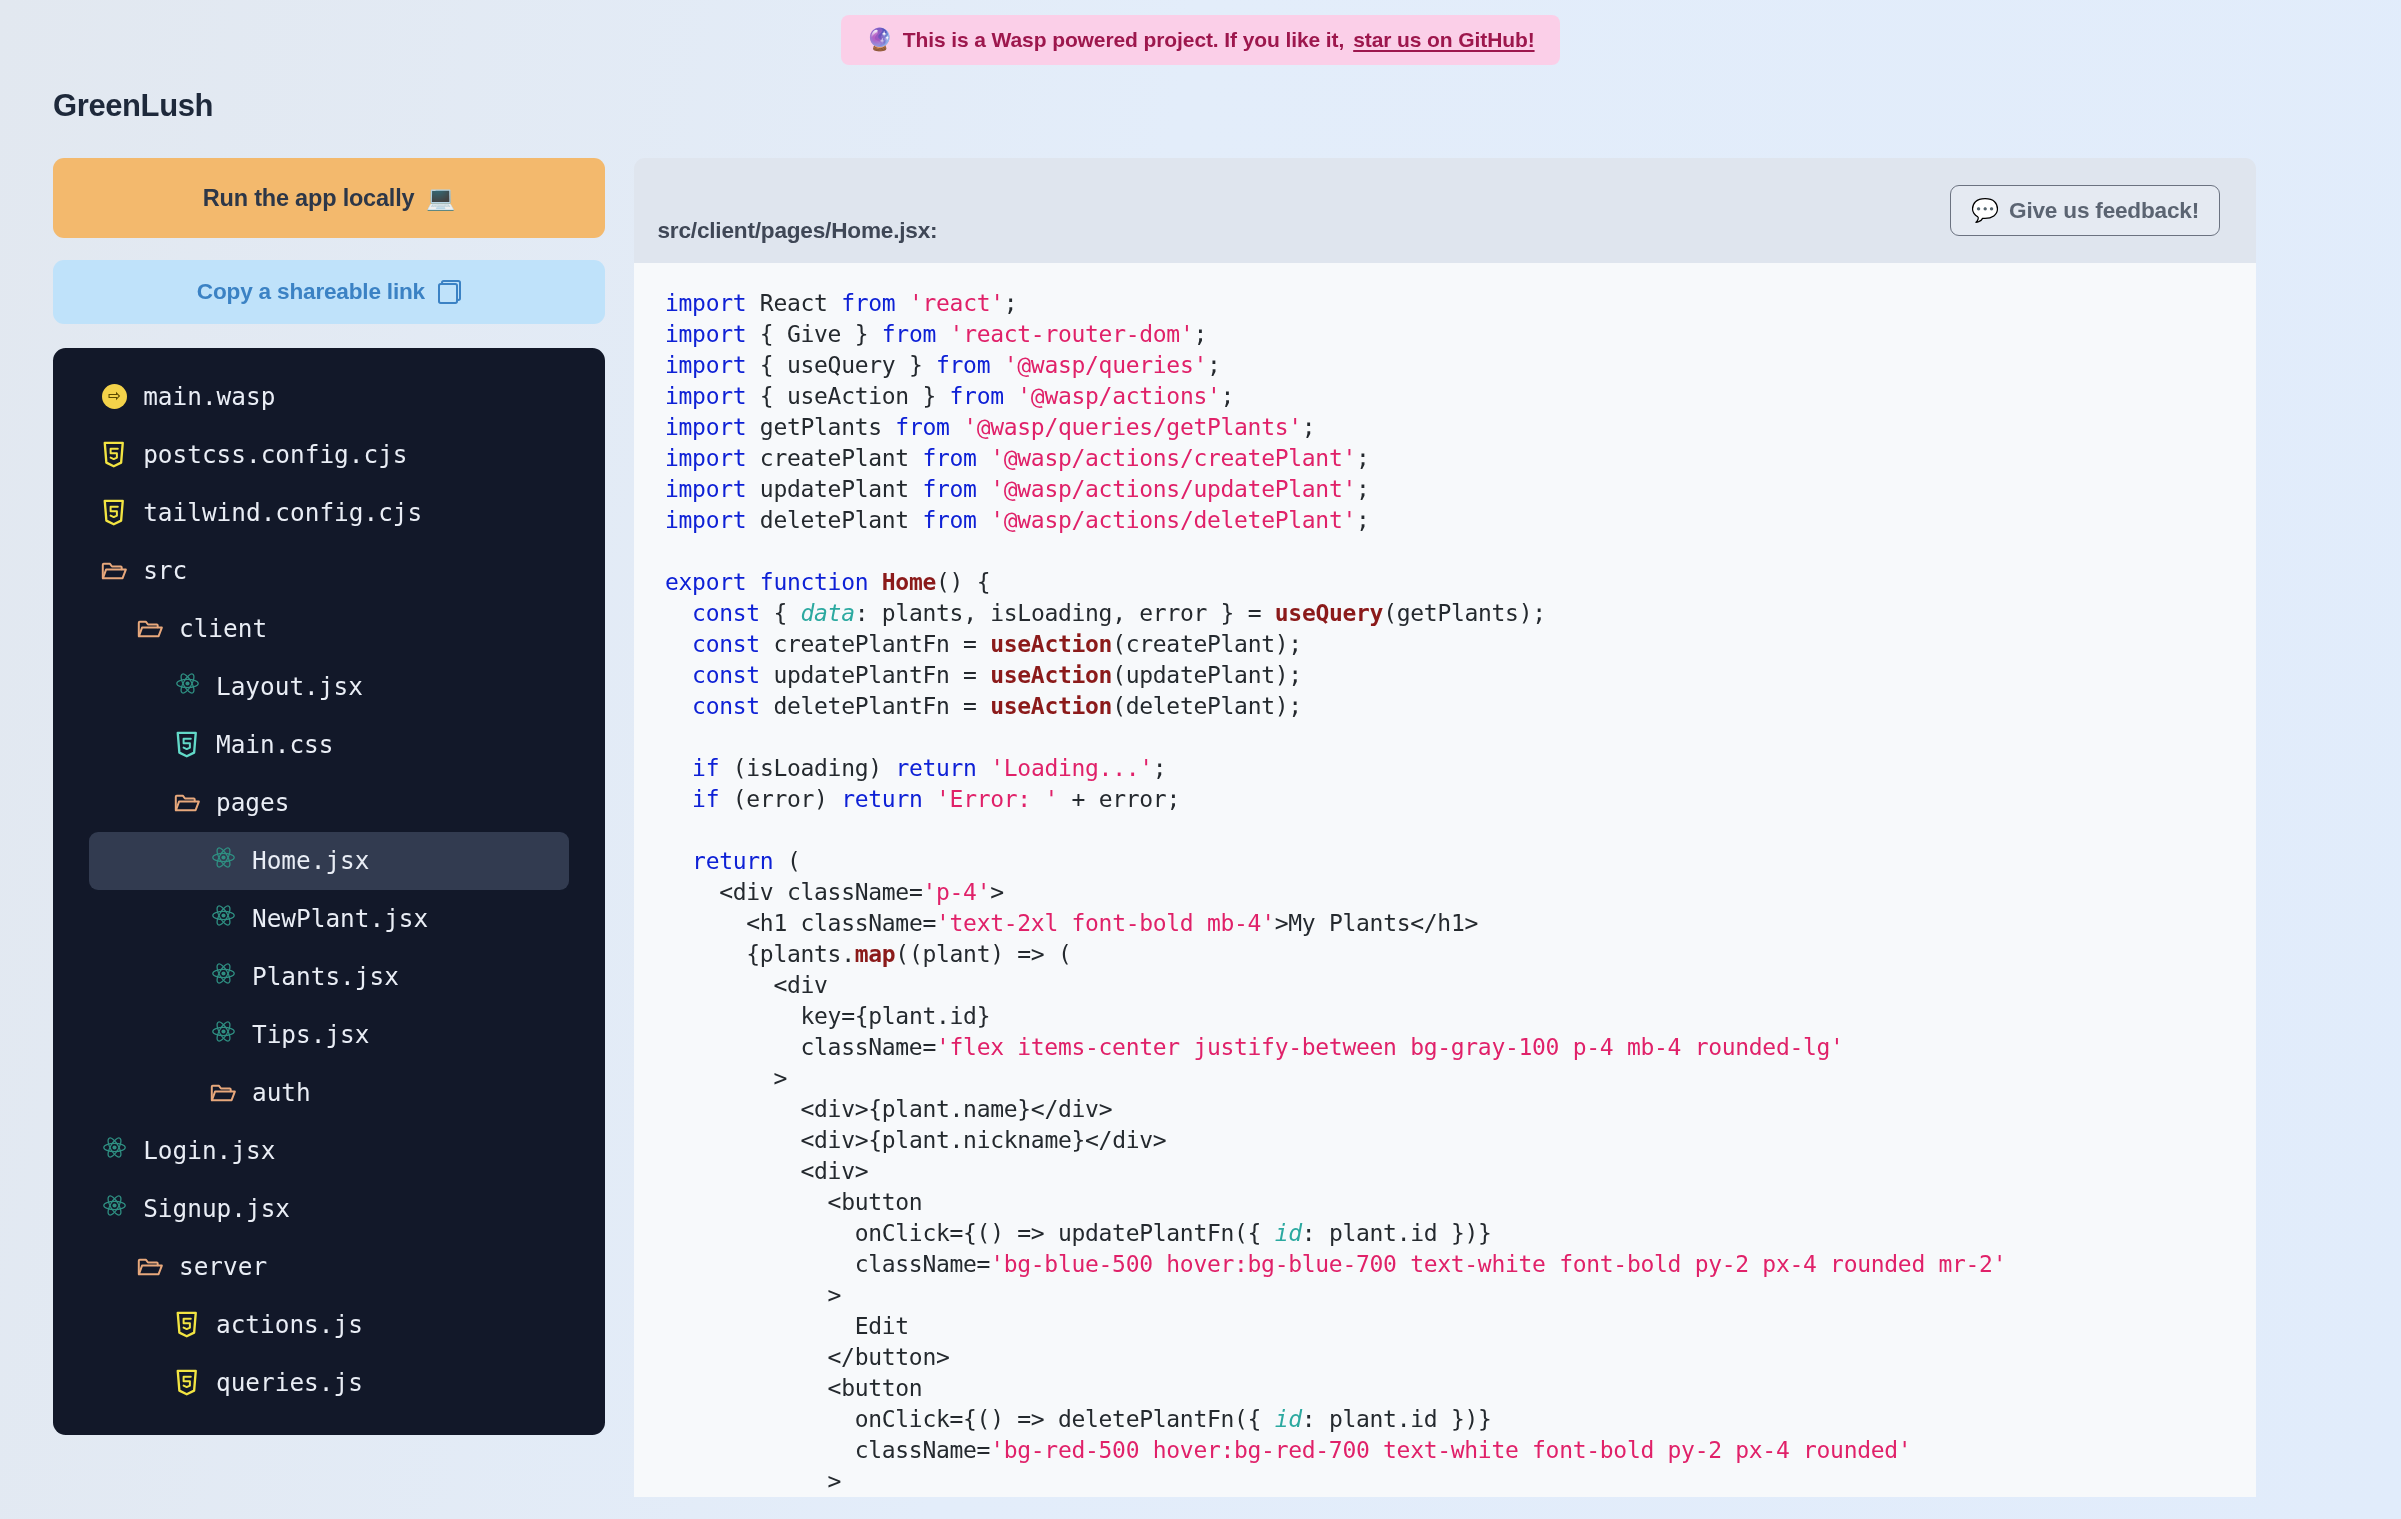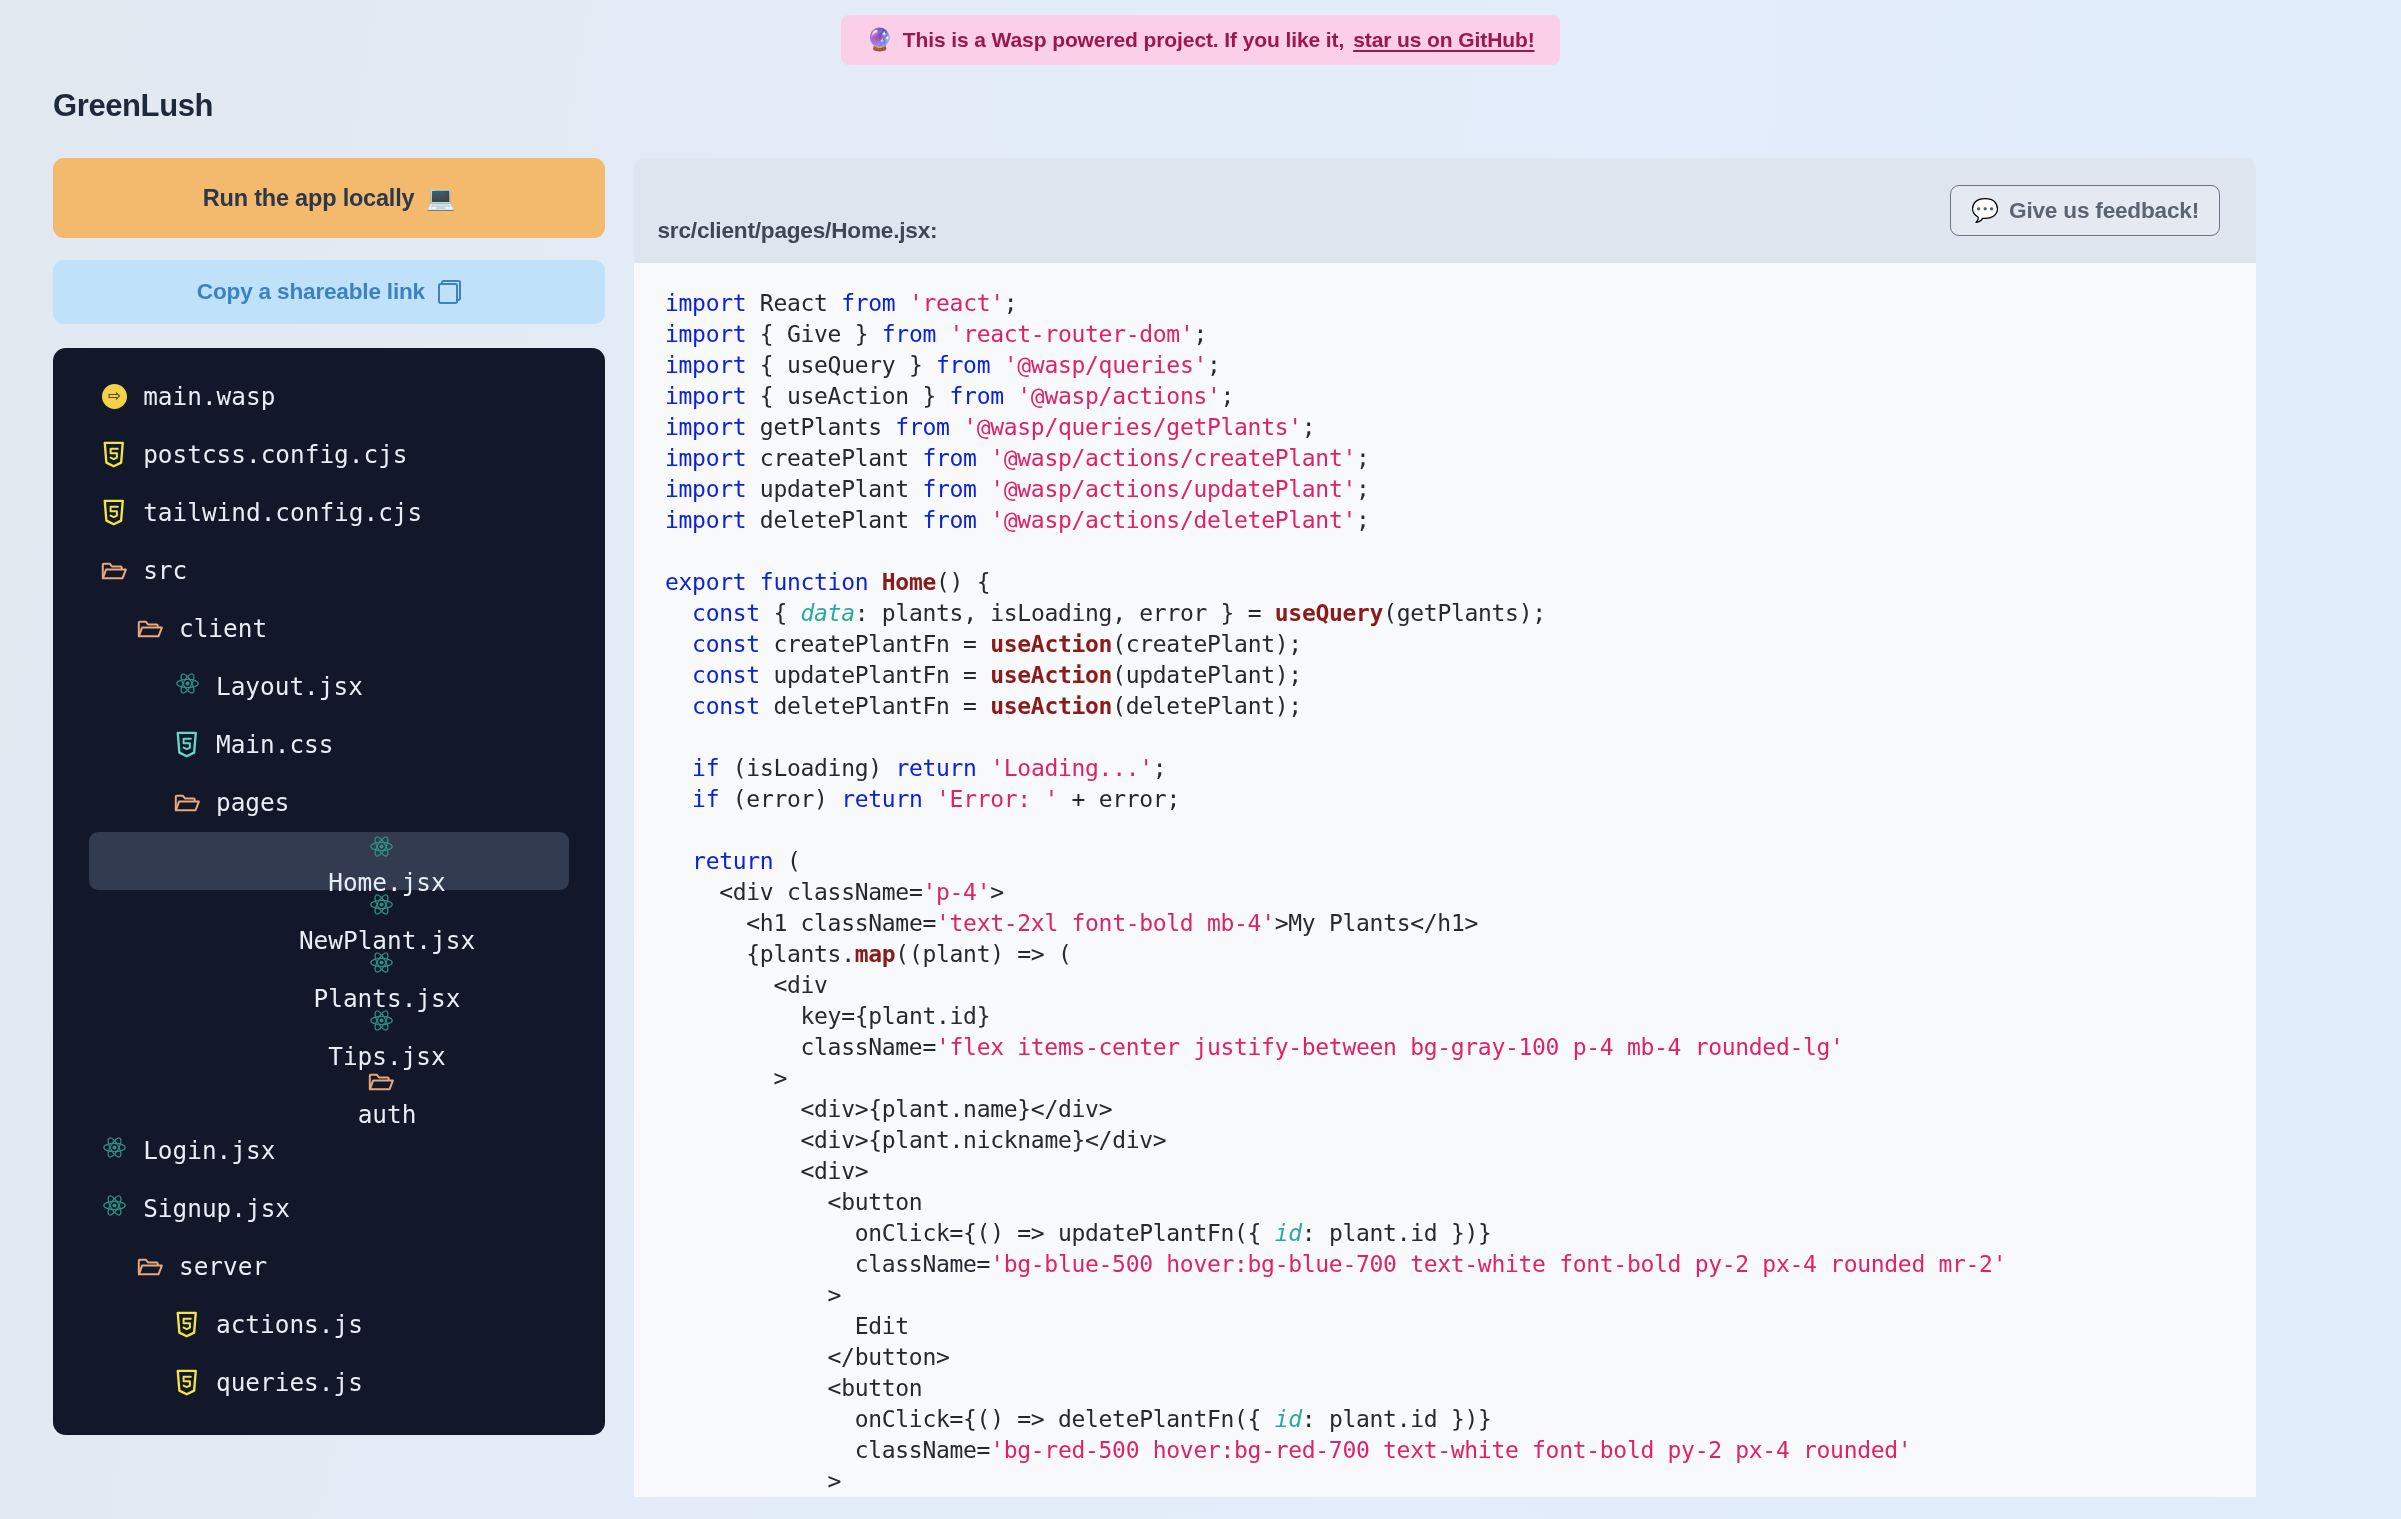--- a/index.html
+++ b/index.html
@@ -146,21 +146,21 @@
     width: 36px;
     flex: 0 0 36px;
     display: inline-flex;
     align-items: center;
     justify-content: center;
     margin-right: 11px;
   }
   .d0 { padding-left: 7.2px; }
   .d1 { padding-left: 43px; }
   .d2 { padding-left: 80px; }
-  .d3 { padding-left: 116px; flex-direction: column; }
+  .d3 { padding-left: 116px; }
 
   
   .ic-wasp {
     width: 25px; height: 25px; border-radius: 50%;
     background: #f3d24a;
     display: flex; align-items: center; justify-content: center;
     color: #5b4a00; font-size: 15.4px; font-weight: bold;
     font-family: "DejaVu Sans", sans-serif;
     line-height: 1;
   }

